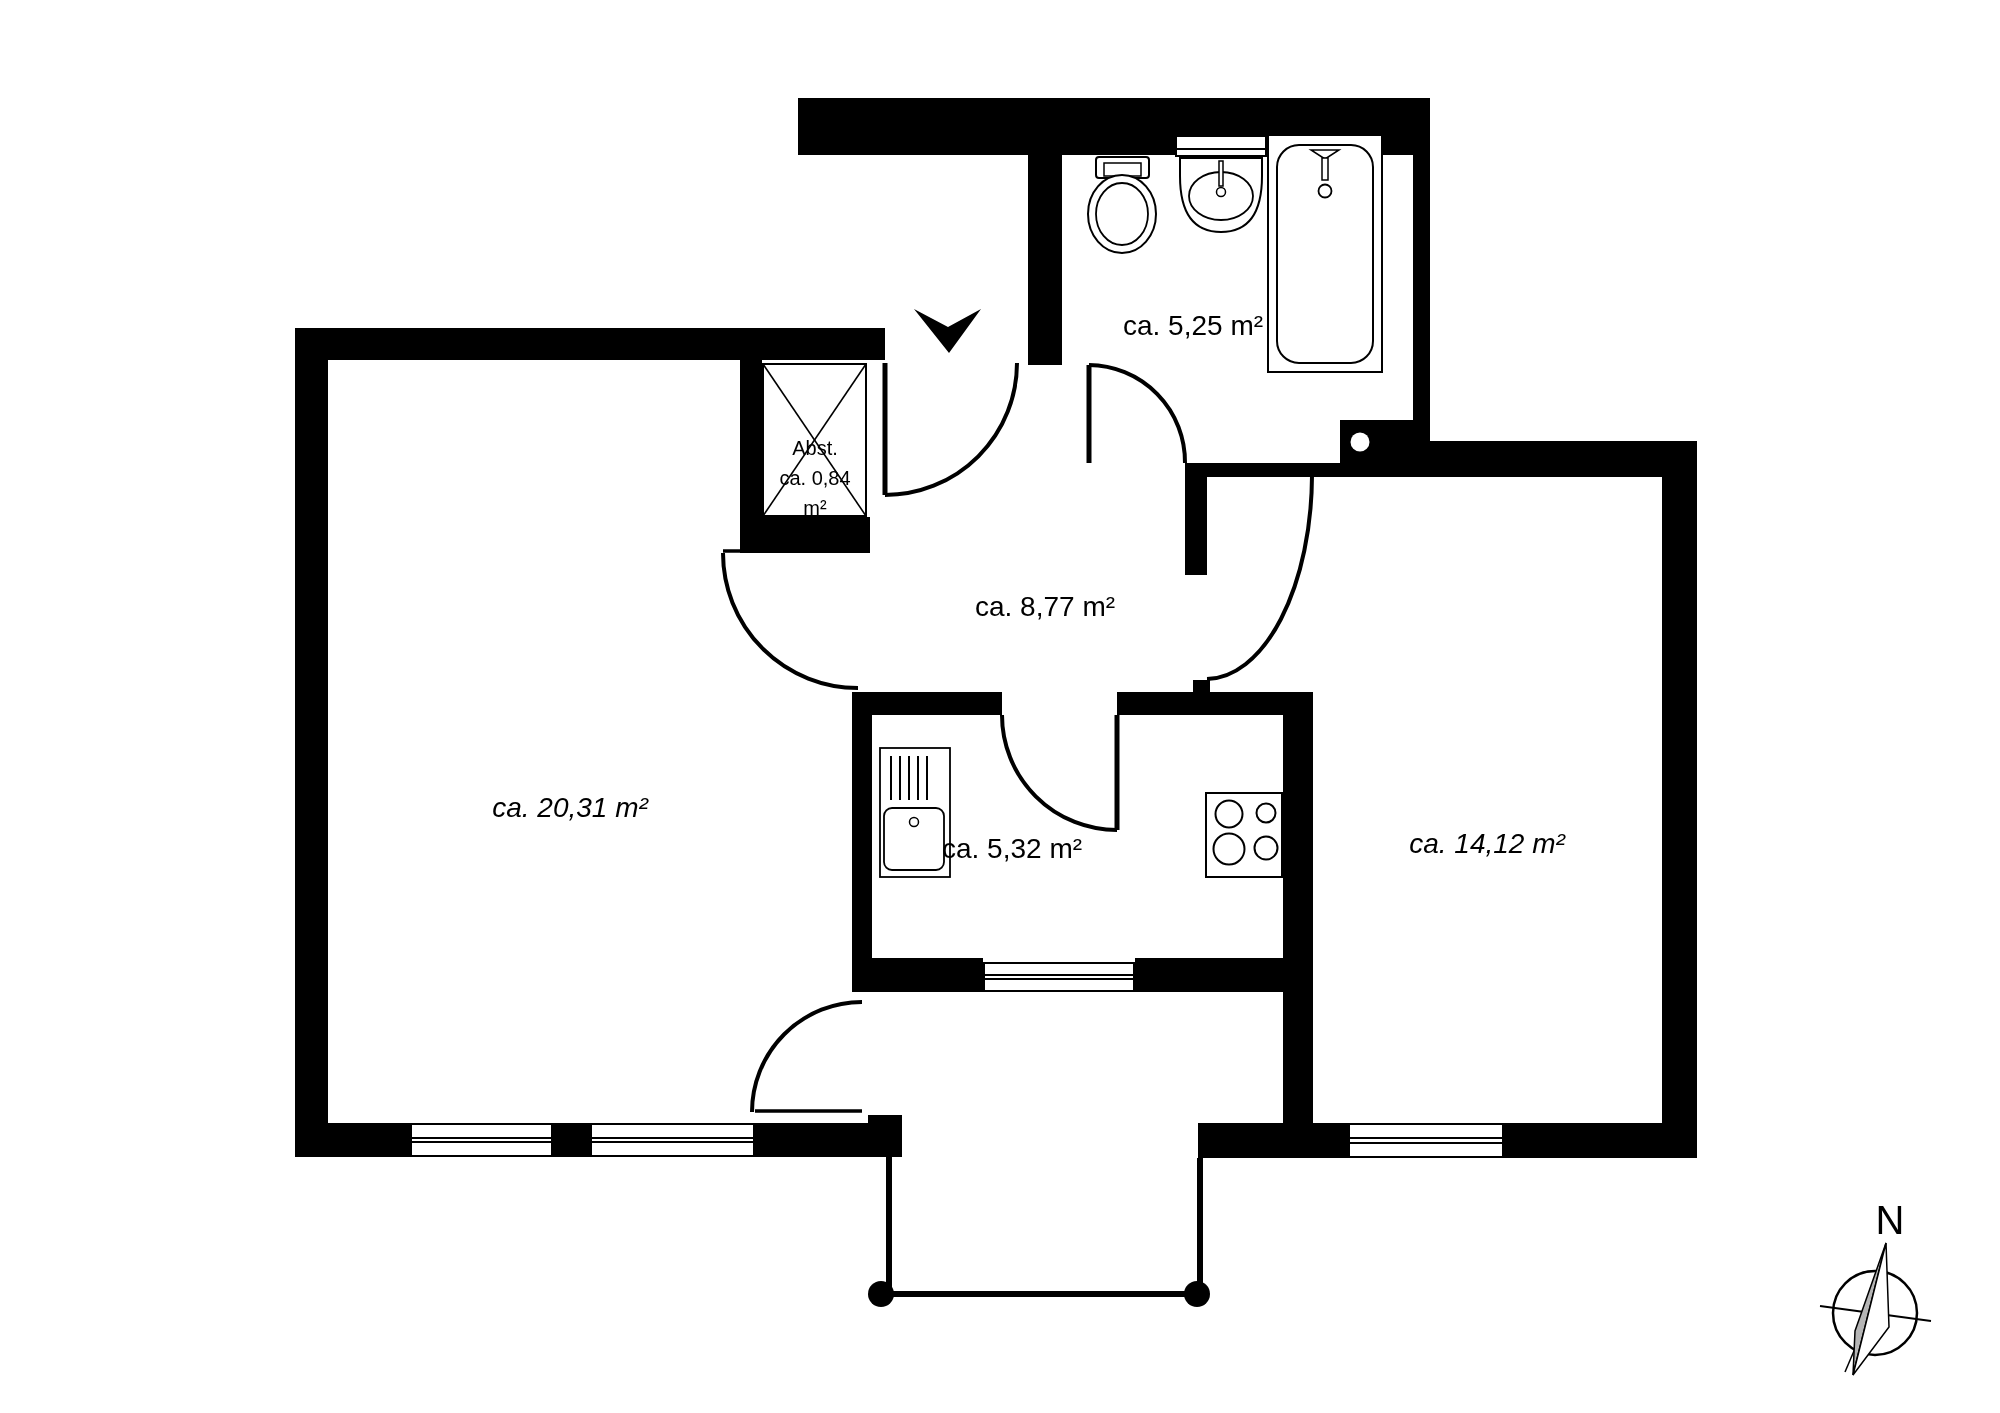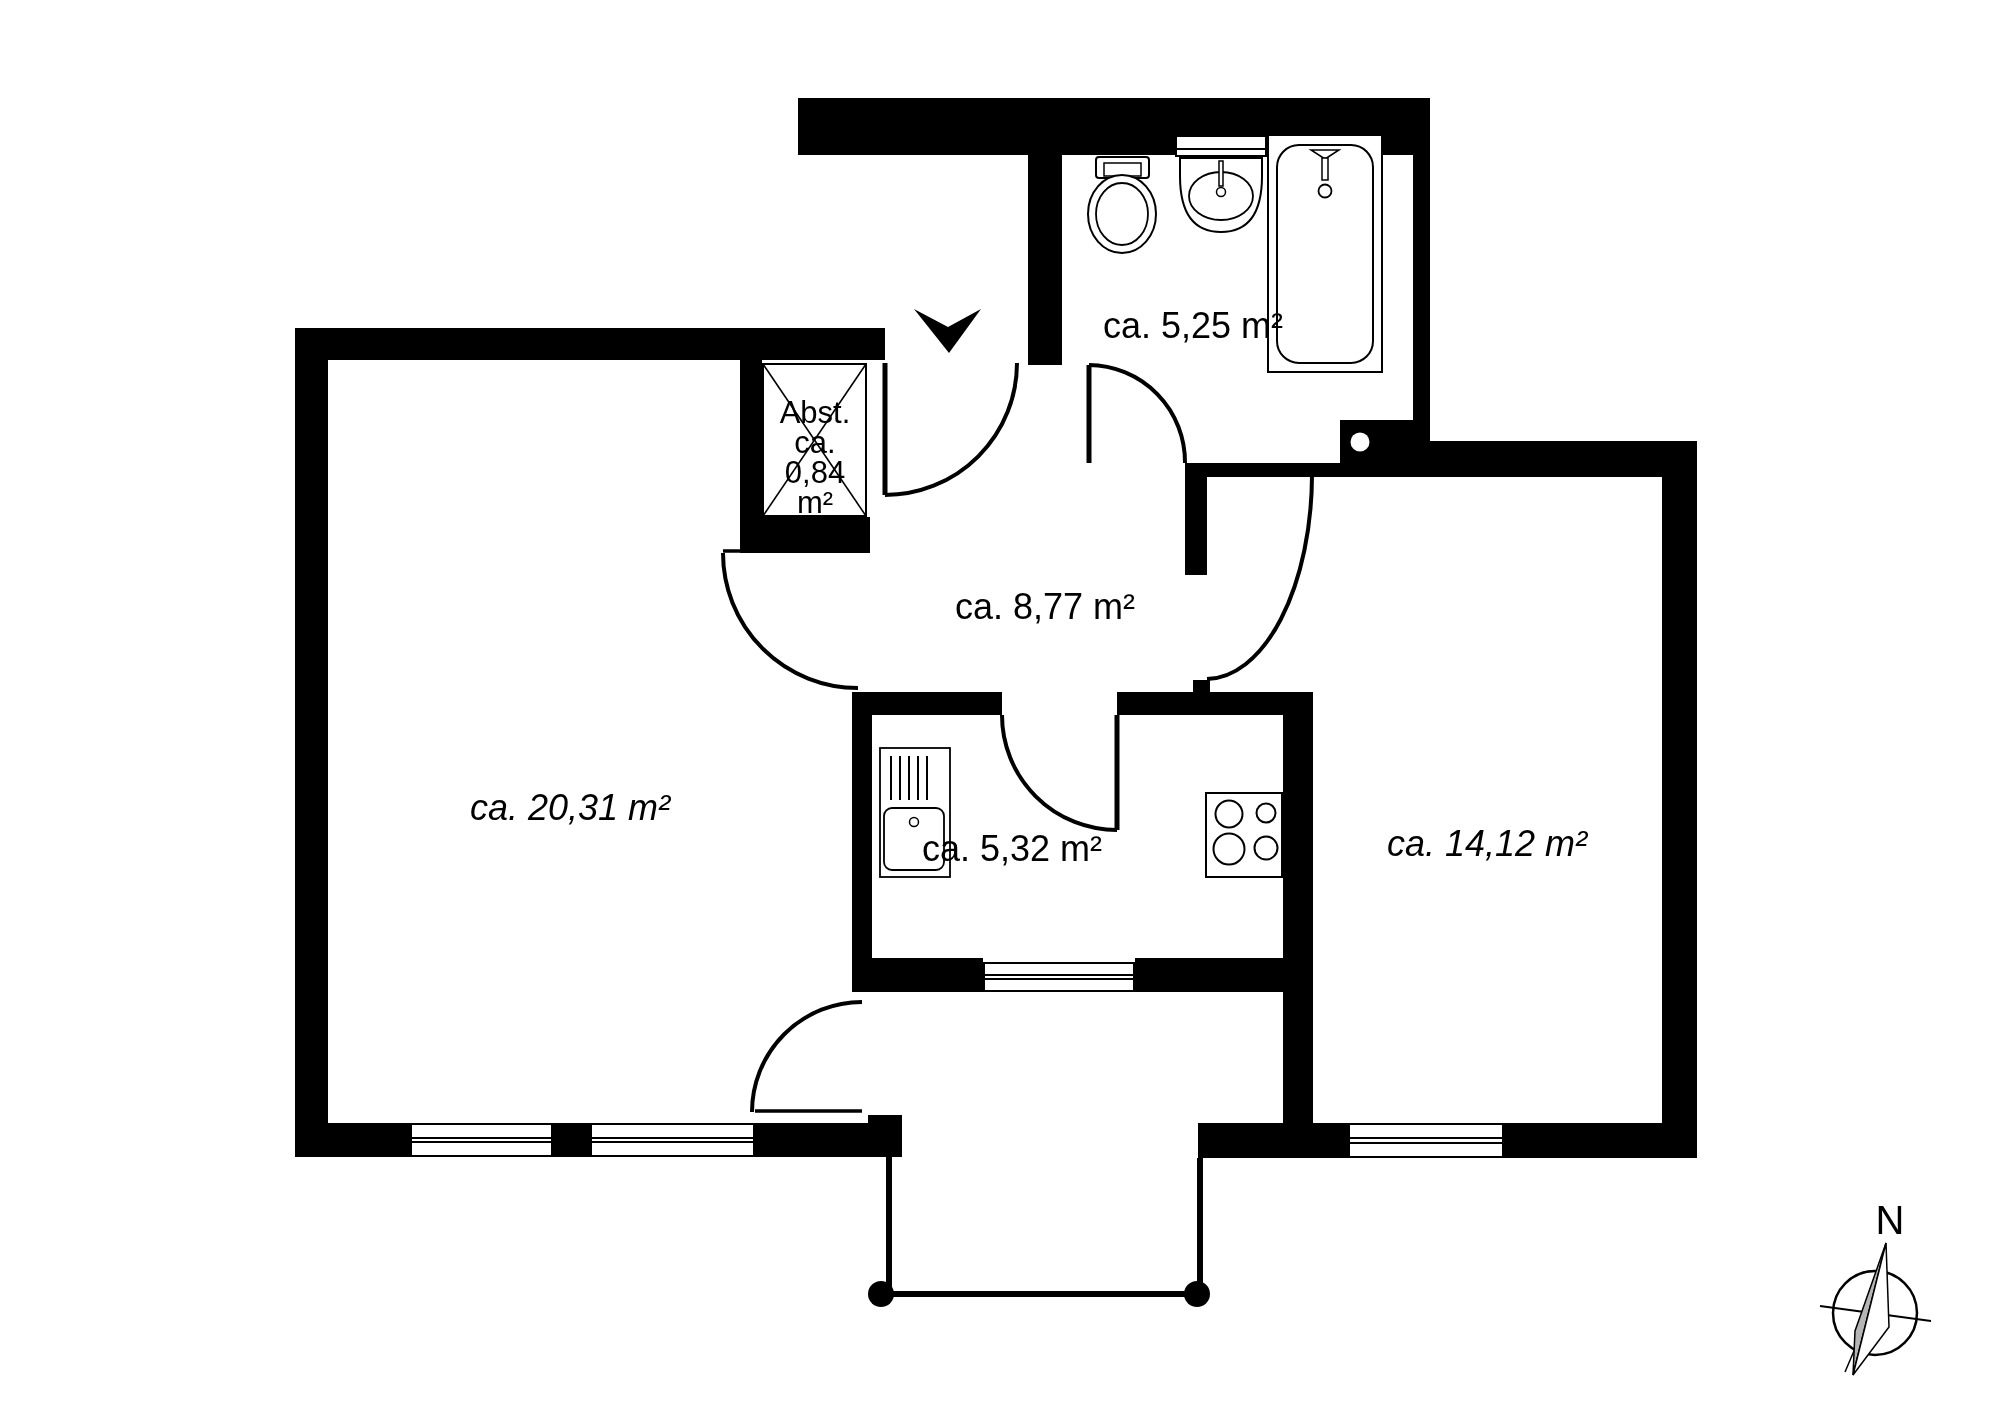--- a/index.html
+++ b/index.html
@@ -4,22 +4,22 @@
 <style>
   html,body{margin:0;padding:0;background:#ffffff;}
   body{width:2000px;height:1413px;overflow:hidden;font-family:"Liberation Sans", sans-serif;}
   .plan{position:relative;width:2000px;height:1413px;background:#fff;}
   .wall{position:absolute;background:#000;}
   .window{position:absolute;background:#fff;border:2px solid #000;box-sizing:border-box;
     background-image:linear-gradient(#000,#000),linear-gradient(#000,#000);
     background-size:100% 2px,100% 2px;background-position:0 42%,0 58%;background-repeat:no-repeat;}
   .window.plain{background-image:linear-gradient(#000,#000);background-size:100% 2px;background-position:0 70%;}
   .room-box{position:absolute;background:#fff;border:2px solid #000;box-sizing:border-box;}
-  .label{position:absolute;transform:translate(-50%,-50%);font-size:36px;color:#000;white-space:nowrap;text-align:center;line-height:33px;}
-  .label.small{font-size:31px;line-height:30px;white-space:normal;}
+  .label{position:absolute;transform:translate(-50%,-50%);font-size:28px;color:#000;white-space:nowrap;text-align:center;line-height:33px;}
+  .label.small{font-size:20px;line-height:30px;white-space:normal;margin-top:20px;}
   .rail{position:absolute;background:#000;}
   svg{position:absolute;left:0;top:0;}
   .n-label{position:absolute;transform:translate(-50%,-50%);font-size:40px;color:#000;}
 </style>
 </head>
 <body>
 
 <div class="plan">
 
   <div class="wall" style="left:295px;top:328px;width:590px;height:32px;"></div>

